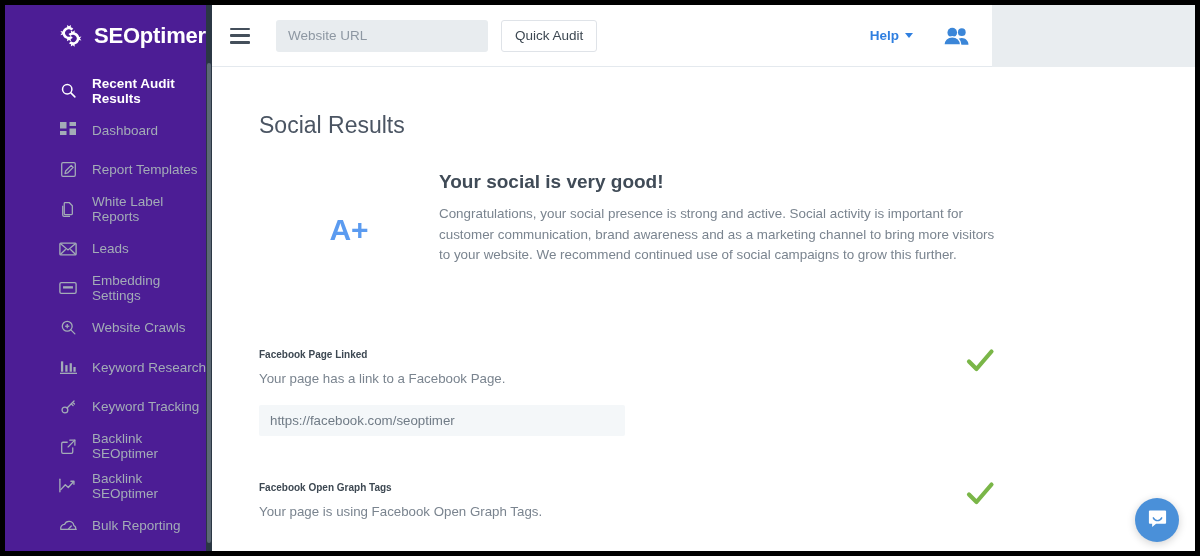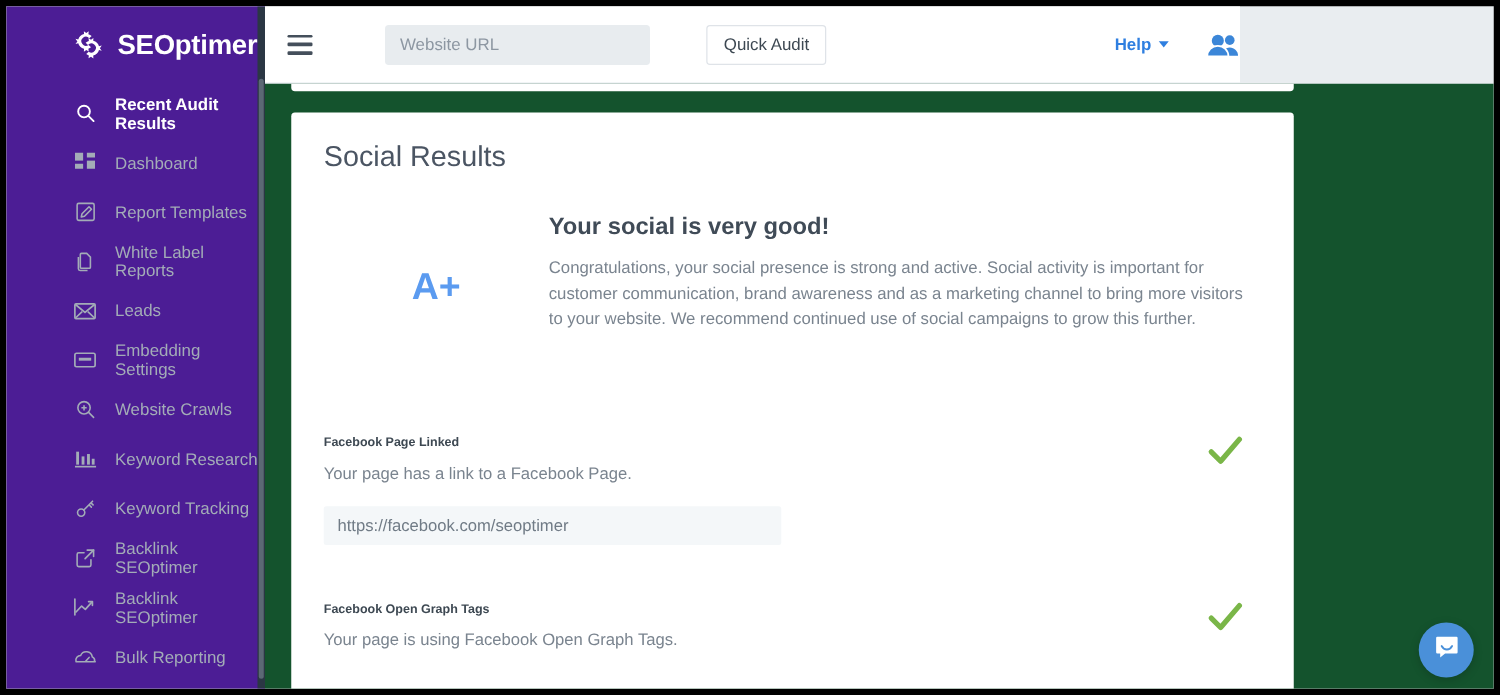--- a/index.html
+++ b/index.html
@@ -59,21 +59,20 @@
   .nav-item.active { color: #ffffff; font-weight: bold; }
   .nav-item.active .nav-icon svg { stroke: #ffffff; }
 
   
   #header {
     position: absolute; left: 207px; top: 0;
     width: 780px; height: 62px;
     background: #ffffff;
     display: flex; align-items: center;
     border-bottom: 1px solid #e4e9ee;
-    gap: 32px;
   }
   #hamburger {
     width: 20px; height: 16px; margin-left: 18px; margin-right: 26px;
     display: flex; flex-direction: column; justify-content: space-between;
     cursor: pointer; flex: none;
   }
   #hamburger span { display: block; height: 2.5px; background: #444f5b; border-radius: 1px; }
   #url-input {
     width: 212px; height: 32px;
     background: #e8ecef; border: none; border-radius: 3px;
@@ -82,38 +81,39 @@
   }
   #url-input::placeholder { color: #8d97a2; }
   #quick-audit {
     margin-left: 13px; height: 32px; padding: 0 13px;
     background: #fff; border: 1px solid #dfe3e8; border-radius: 3px;
     font-size: 13.5px; color: #3d4852; cursor: pointer;
     font-family: "Liberation Sans", sans-serif;
   }
   #header-right {
     margin-left: auto; display: flex; align-items: center;
+    padding-right: 22px;
   }
   #help-menu {
     display: flex; align-items: center; color: #2f7fe0;
     font-size: 13.5px; font-weight: bold; cursor: pointer;
   }
   #help-caret {
     margin-left: 6px;
     width: 0; height: 0;
     border-left: 4px solid transparent; border-right: 4px solid transparent;
     border-top: 5px solid #2f7fe0;
   }
   #users-icon { margin-left: 30px; cursor: pointer; display: flex; }
 
   
   #main {
     position: absolute; left: 207px; top: 62px;
     width: 983px; height: 484px;
-    background: #14532d; overflow: hidden;
+    background: #ffffff; overflow: hidden;
   }
   .card {
     position: absolute; left: 21px; width: 802px;
     background: #fff; border-radius: 3px;
   }
   #card-prev { top: -12px; height: 18px; }
   #card-social { top: 23px; height: 470px; padding: 0 26px; }
 
   .card-title {
     font-size: 23px; color: #4b5563; font-weight: normal;

